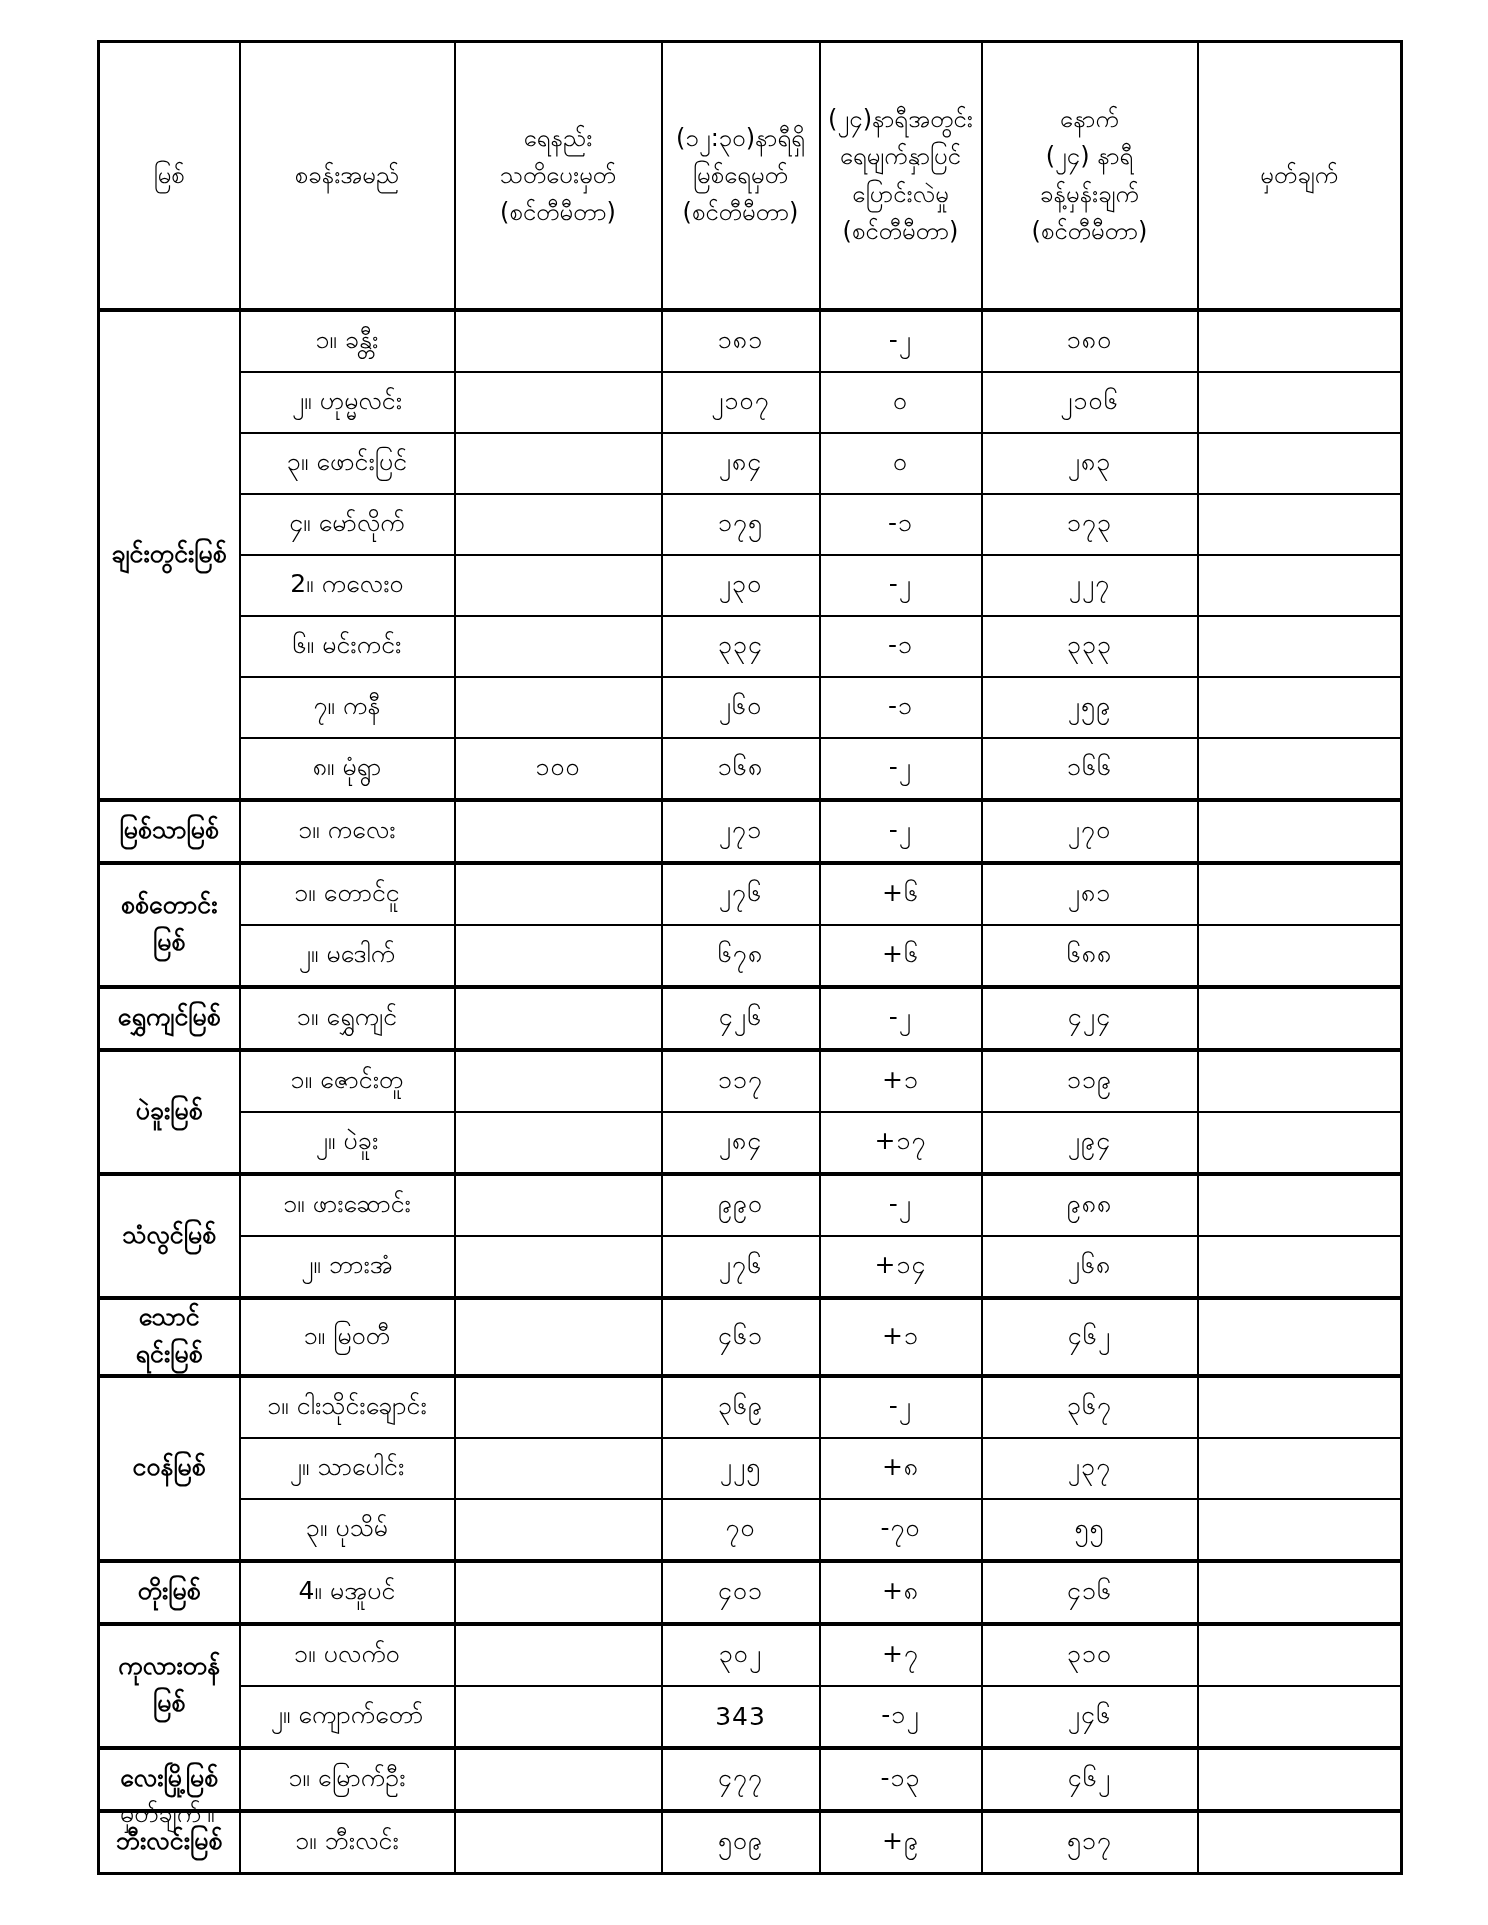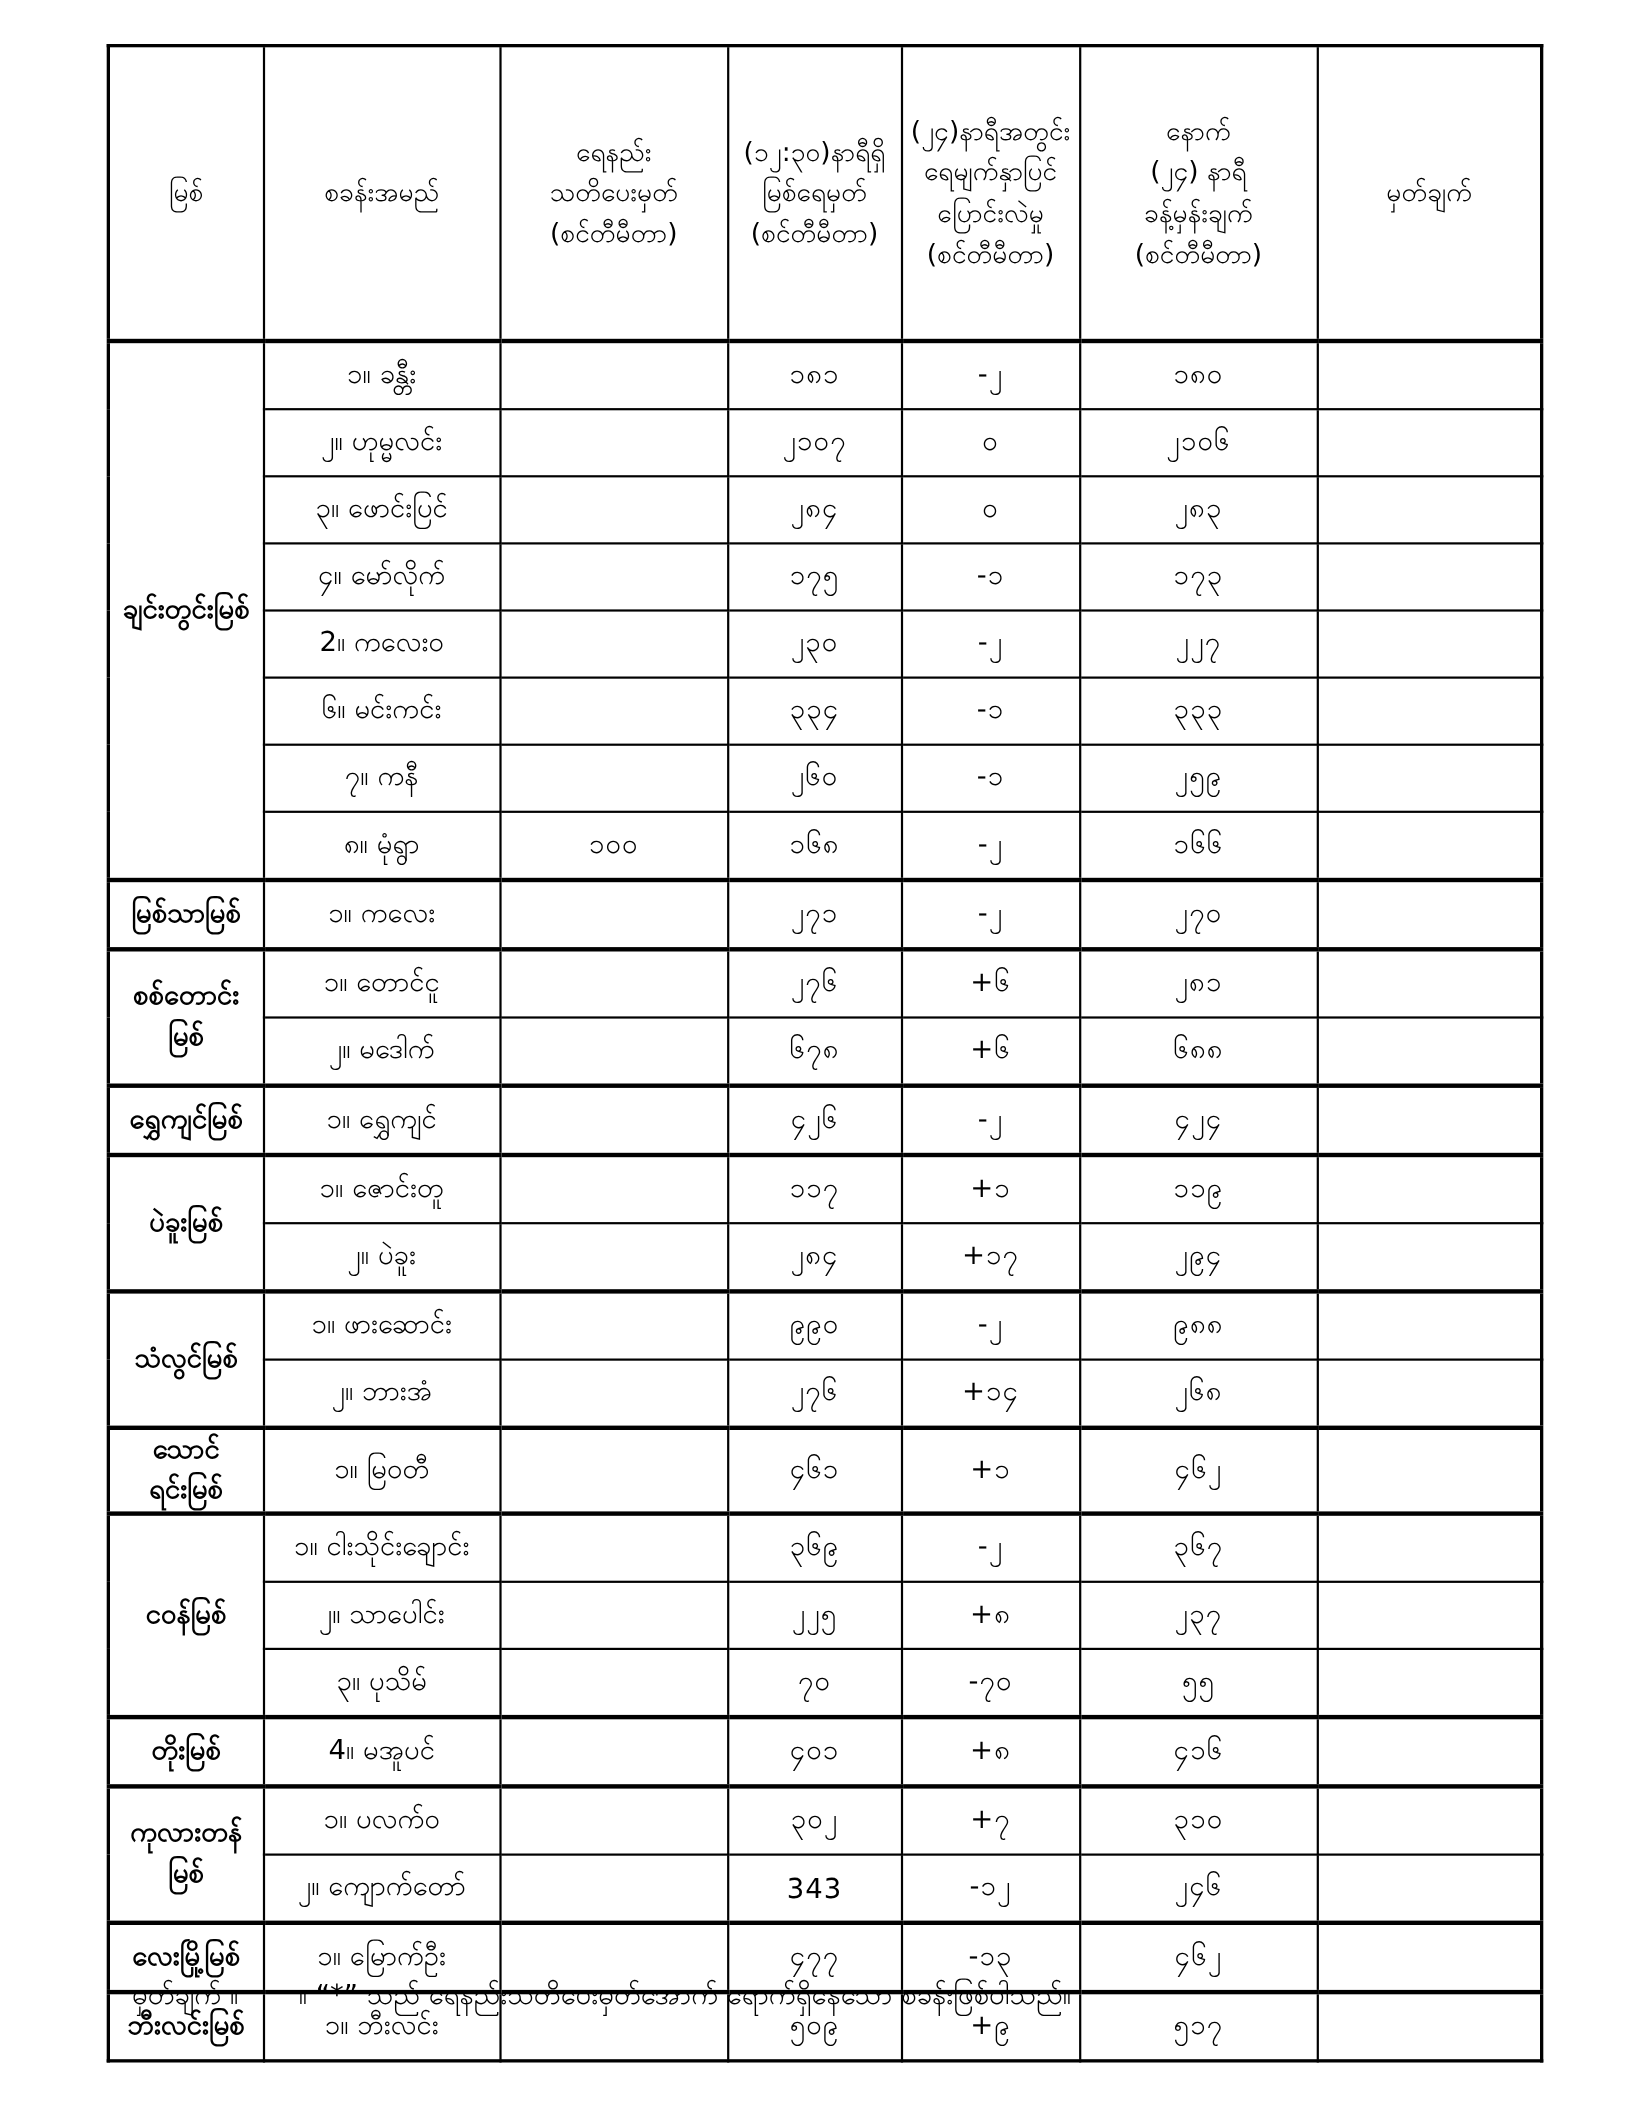--- a/index.html
+++ b/index.html
@@ -67,20 +67,21 @@
   td.remark-cell{background:#ffffff;}
 
   .footer-note{
     position:absolute;
     left:120px;top:1797px;
     width:1280px;
     display:flex;
     gap:55px;
     font-size:25px;
     align-items:flex-start;
+    font-family:Liberation Serif, serif;
   }
   .footer-note .lbl{white-space:nowrap;}
 </style>
 </head>
 <body>
 
 <div class="page">
 
   <table class="river-table">
     <colgroup>
@@ -324,16 +325,15 @@
           <td class="num-cell">၅၀၉</td>
           <td class="num-cell">+၉</td>
           <td class="num-cell">၅၁၇</td>
           <td class="remark-cell"></td>
         </tr>
       </tbody>
   </table>
 
   <div class="footer-note">
     <span class="lbl">မှတ်ချက် ။</span>
-    <span class="txt">။ “*” သည် ရေနည်းသတိပေးမှတ်အောက် ရောက်ရှိနေသော စခန်းဖြစ်ပါသည်။</span>
   </div>
 
 </div>
 
 </body></html>

